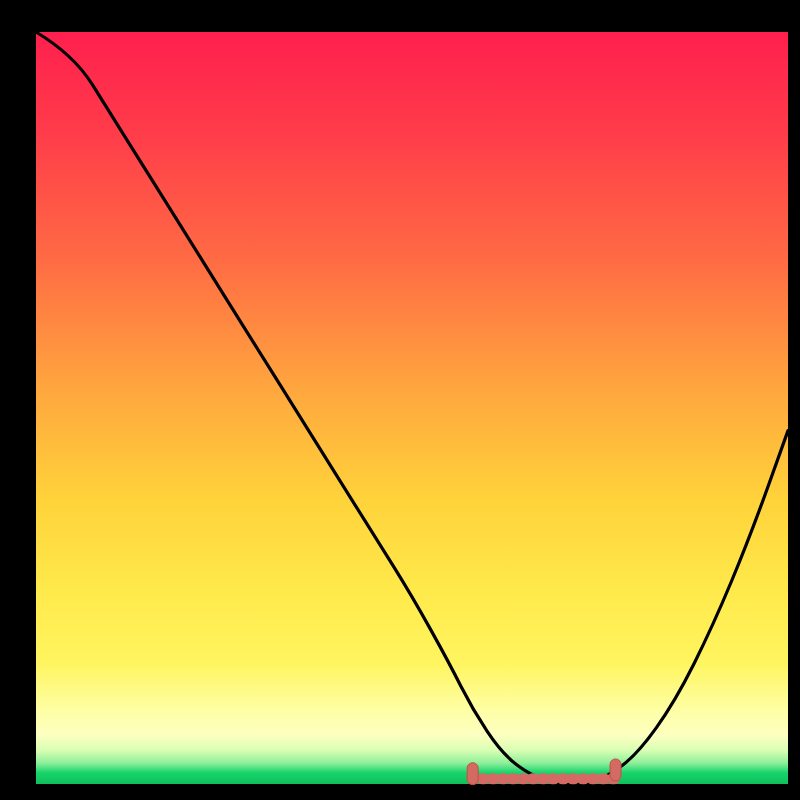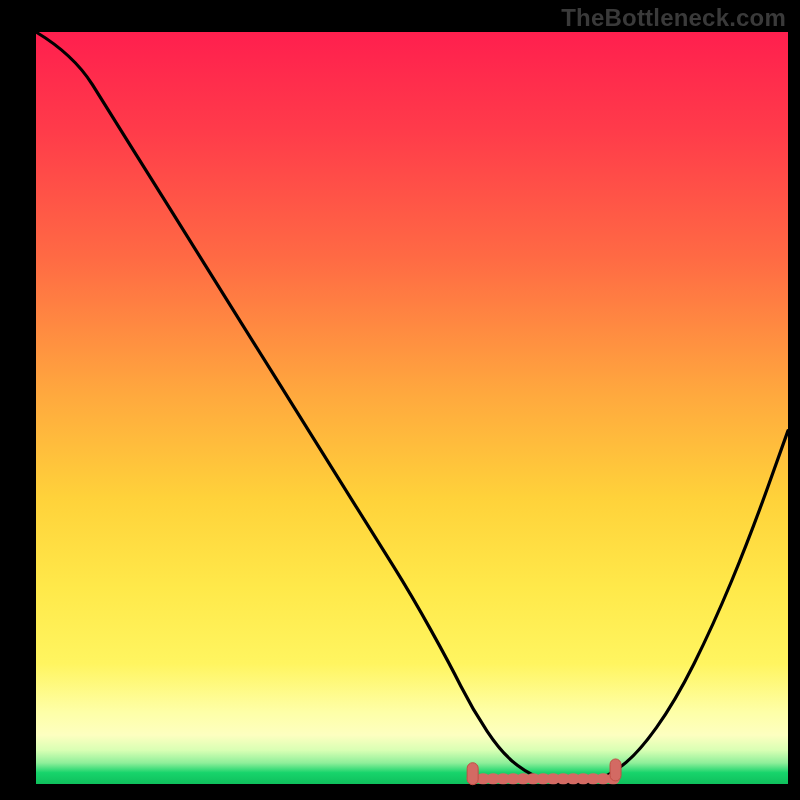--- a/index.html
+++ b/index.html
@@ -30,21 +30,20 @@
   svg {
     position: absolute;
     left: 0;
     top: 0;
   }
 </style>
 </head>
 <body>
 
 <div class="frame">
-  <div class="watermark">TheBottleneck.com</div>
   <svg id="chart-svg" width="800" height="800" viewBox="0 0 800 800">
       <defs>
         <linearGradient id="bg" x1="0" y1="0" x2="0" y2="1">
           <stop offset="0" stop-color="#ff1f4e"></stop>
           <stop offset="0.13" stop-color="#ff3b4a"></stop>
           <stop offset="0.3" stop-color="#ff6a44"></stop>
           <stop offset="0.48" stop-color="#ffa83e"></stop>
           <stop offset="0.62" stop-color="#ffd23a"></stop>
           <stop offset="0.74" stop-color="#ffe94a"></stop>
           <stop offset="0.84" stop-color="#fff560"></stop>

